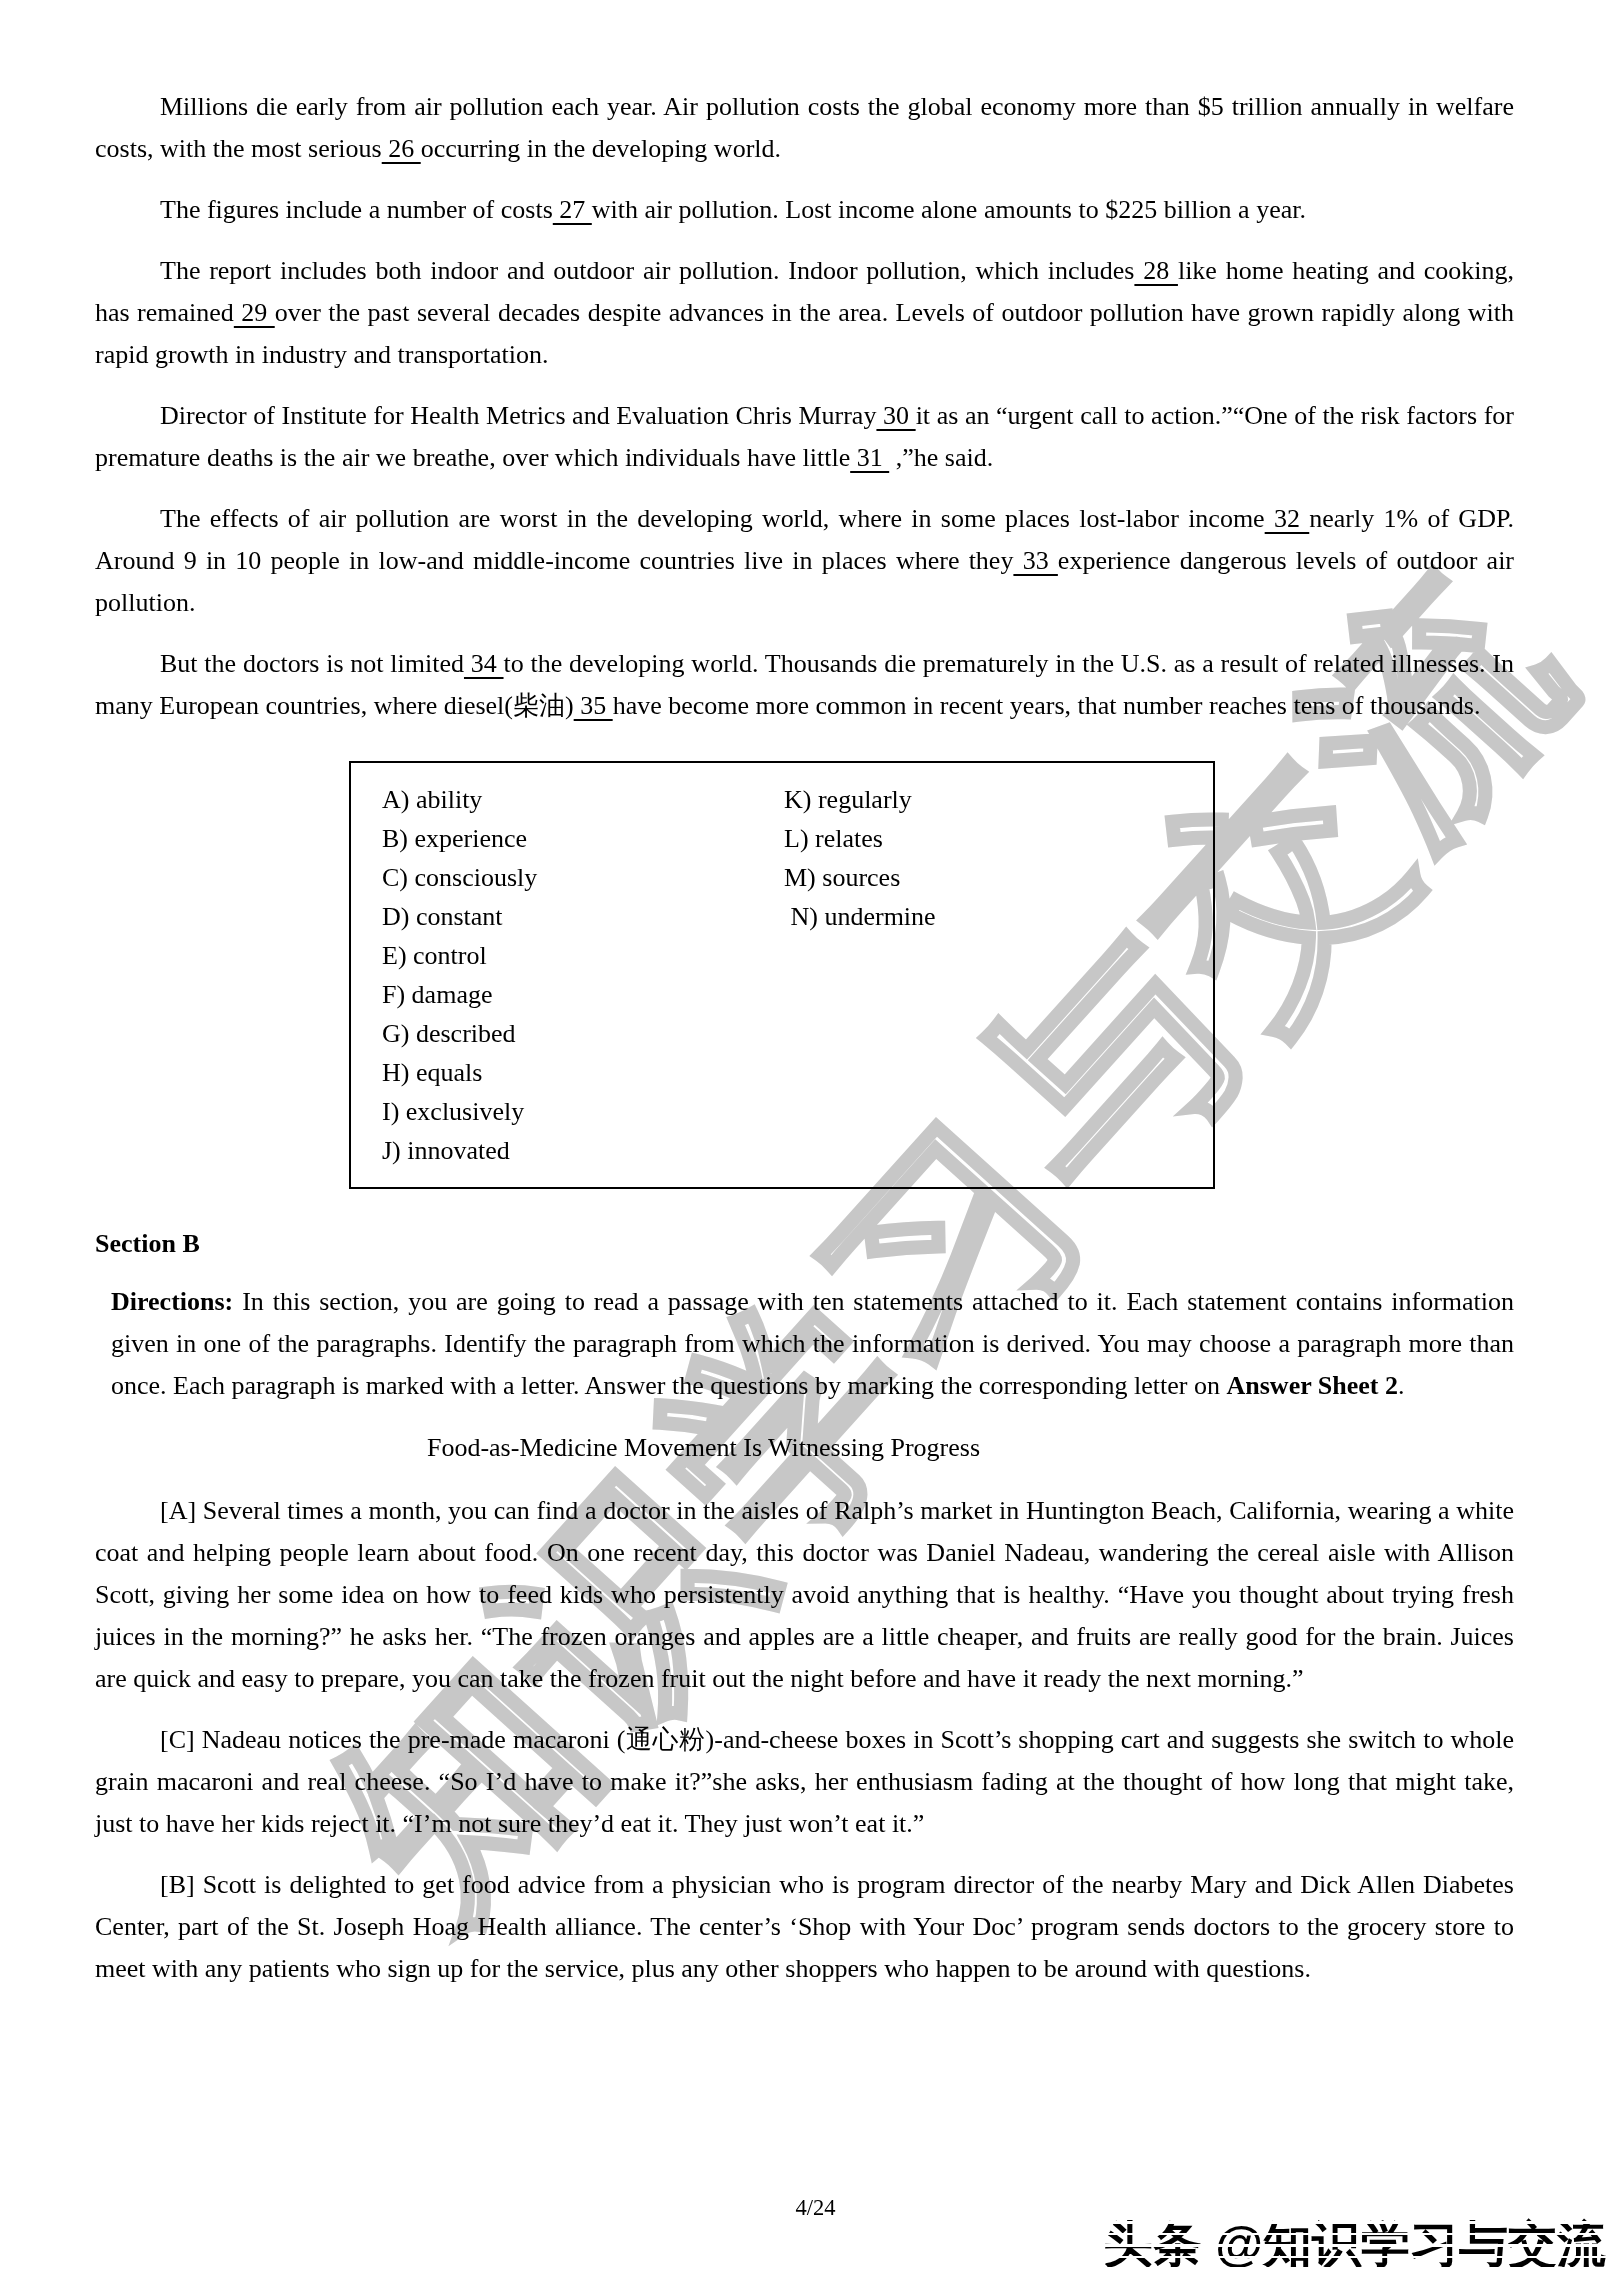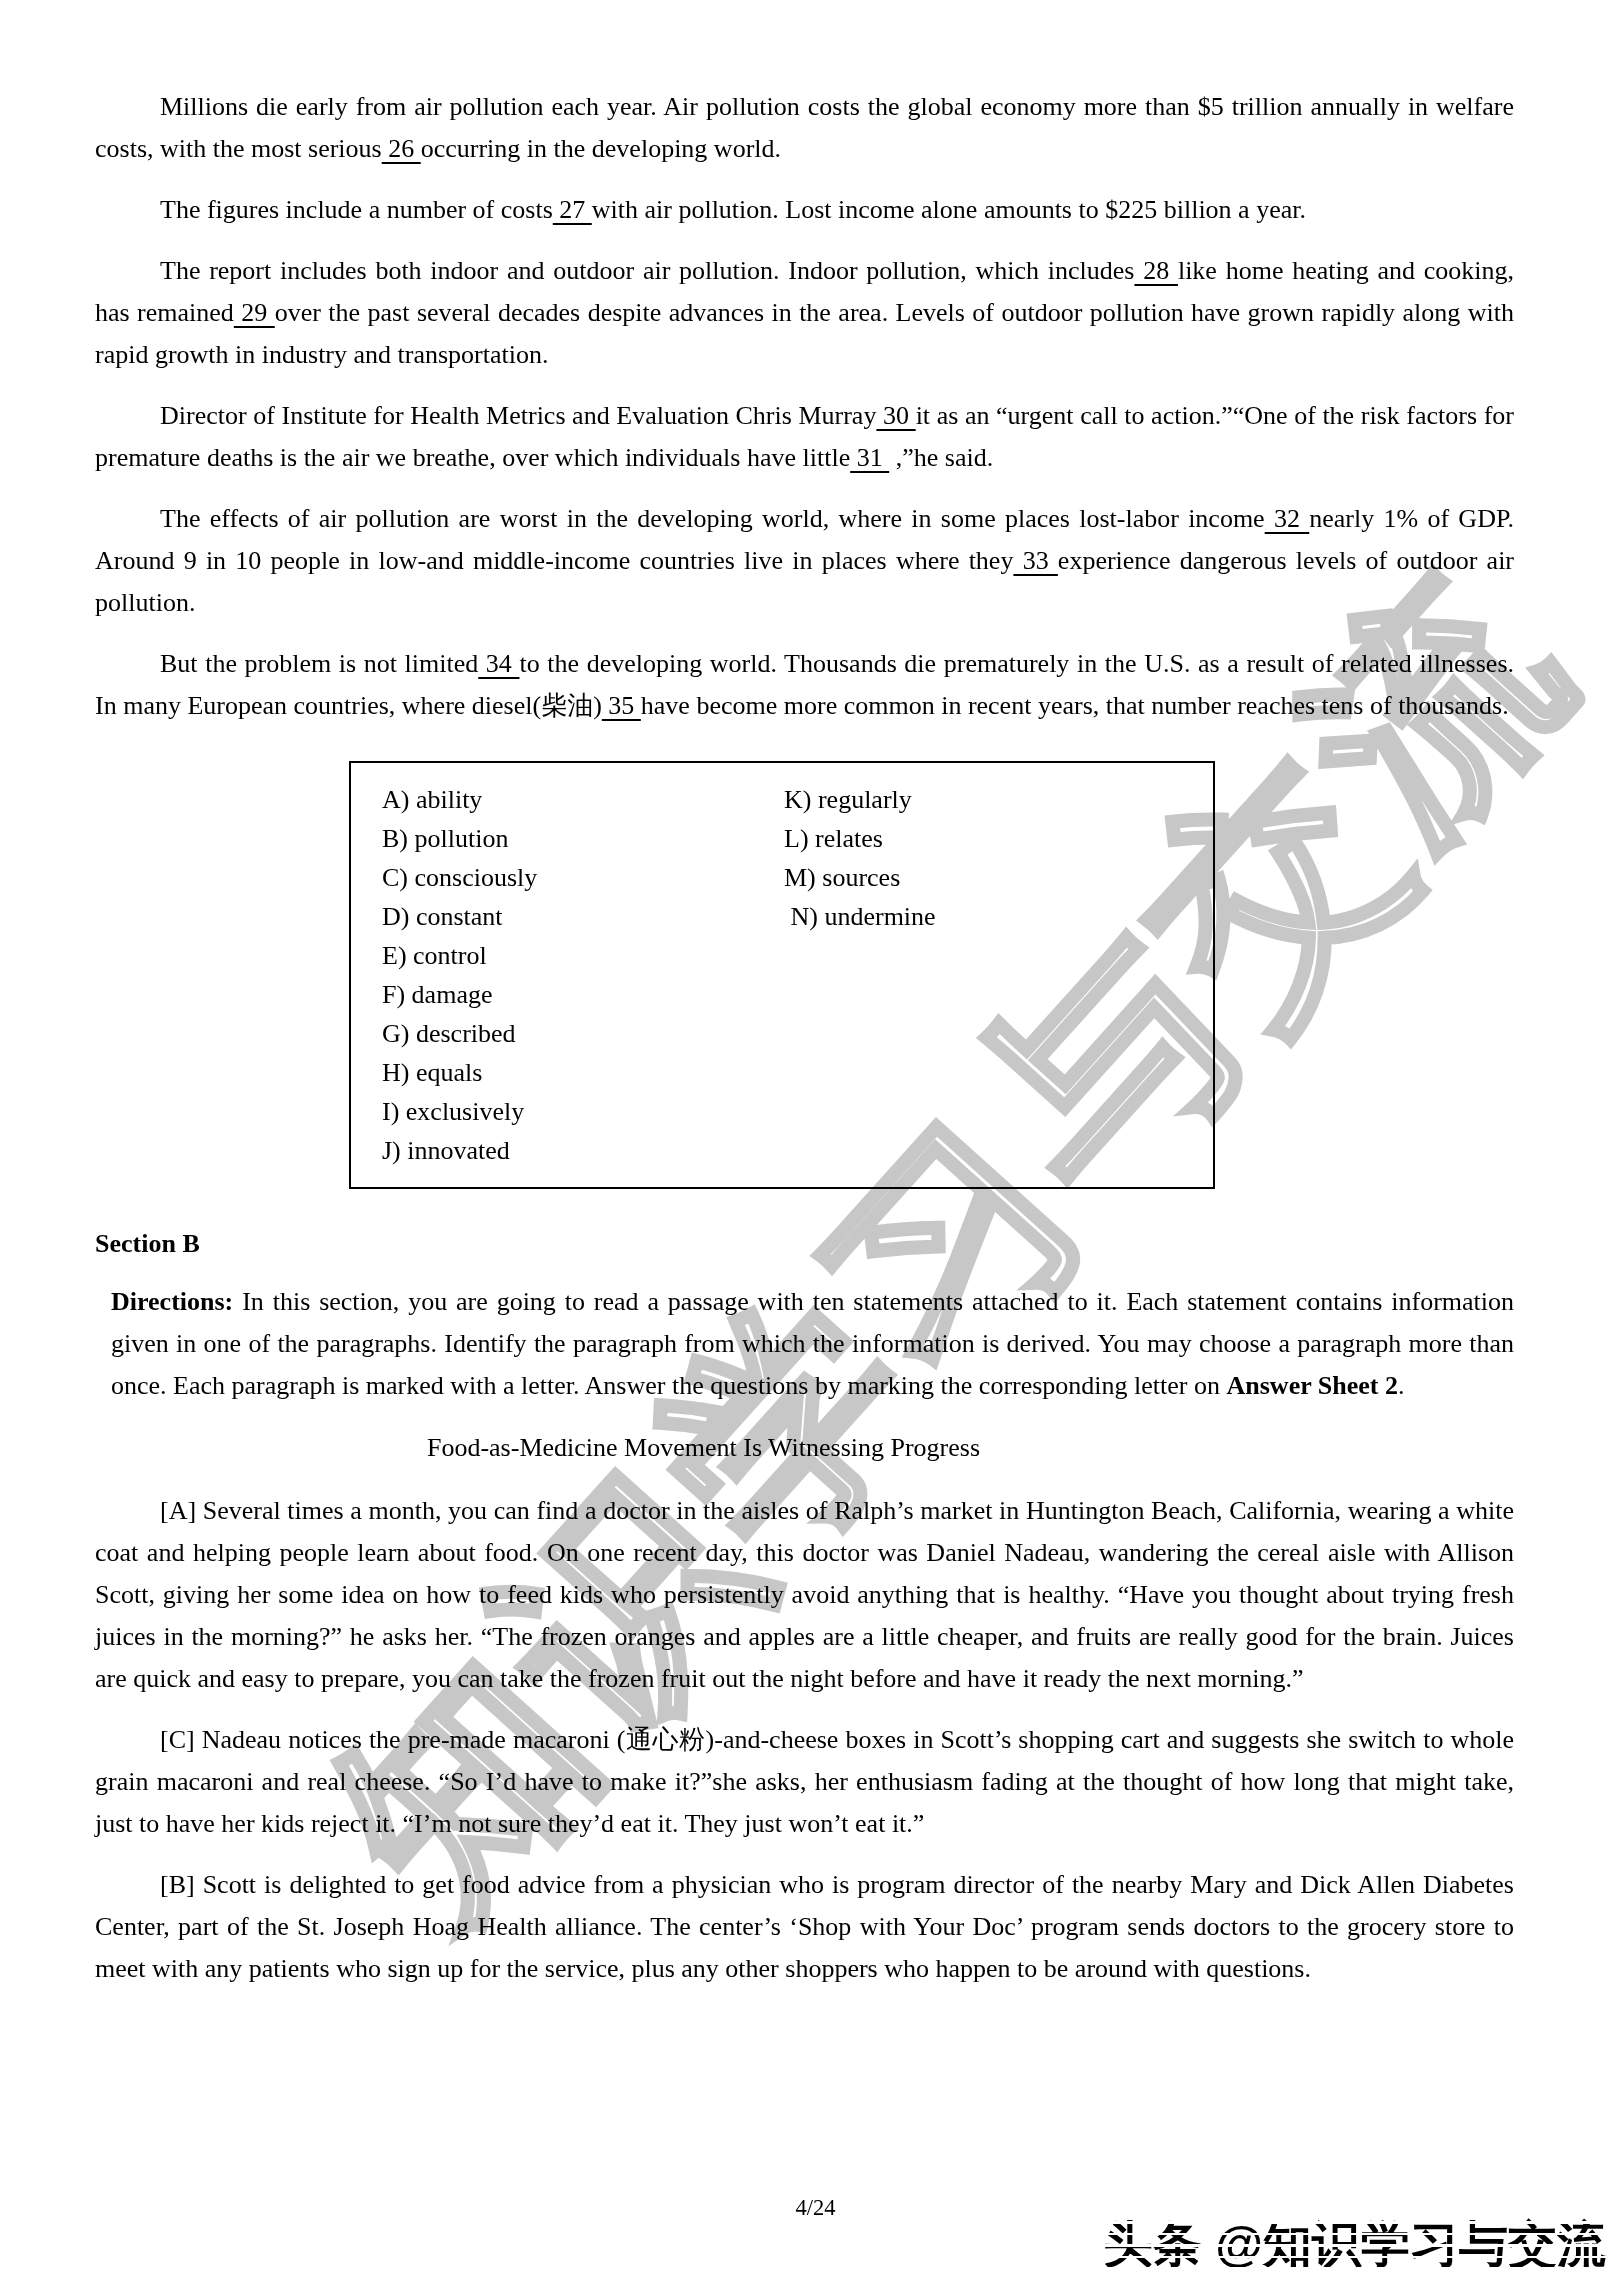--- a/index.html
+++ b/index.html
@@ -64,26 +64,26 @@
     <p class="para"><span>Millions die early from air pollution each year. Air pollution costs the global economy more than $5 trillion annually in welfare costs, with the most serious</span><span class="blank">&nbsp;26&nbsp;</span><span>occurring in the developing world.</span></p>
 
     <p class="para"><span>The figures include a number of costs</span><span class="blank">&nbsp;27&nbsp;</span><span>with air pollution. Lost income alone amounts to $225 billion a year.</span></p>
 
     <p class="para"><span>The report includes both indoor and outdoor air pollution. Indoor pollution, which includes</span><span class="blank">&nbsp;28&nbsp;</span><span>like home heating and cooking, has remained</span><span class="blank">&nbsp;29&nbsp;</span><span>over the past several decades despite advances in the area. Levels of outdoor pollution have grown rapidly along with rapid growth in industry and transportation.</span></p>
 
     <p class="para"><span>Director of Institute for Health Metrics and Evaluation Chris Murray</span><span class="blank">&nbsp;30&nbsp;</span><span>it as an “urgent call to action.”“One of the risk factors for premature deaths is the air we breathe, over which individuals have little</span><span class="blank">&nbsp;31&nbsp;</span><span> ,”he said.</span></p>
 
     <p class="para"><span>The effects of air pollution are worst in the developing world, where in some places lost-labor income</span><span class="blank">&nbsp;32&nbsp;</span><span>nearly 1% of GDP. Around 9 in 10 people in low-and middle-income countries live in places where they</span><span class="blank">&nbsp;33&nbsp;</span><span>experience dangerous levels of outdoor air pollution.</span></p>
 
-    <p class="para"><span>But the problem is not limited</span><span class="blank">&nbsp;34&nbsp;</span><span>to the developing world. Thousands die prematurely in the U.S. as a result of related illnesses. In many European countries, where diesel(柴油)</span><span class="blank">&nbsp;35&nbsp;</span><span>have become more common in recent years, that number reaches tens of thousands.</span></p>
+    <p class="para"><span>But the doctors is not limited</span><span class="blank">&nbsp;34&nbsp;</span><span>to the developing world. Thousands die prematurely in the U.S. as a result of related illnesses. In many European countries, where diesel(柴油)</span><span class="blank">&nbsp;35&nbsp;</span><span>have become more common in recent years, that number reaches tens of thousands.</span></p>
 
     <div class="word-bank">
       <div class="wb-col-left">
           <div class="wb-item">A) ability</div>
-          <div class="wb-item">B) pollution</div>
+          <div class="wb-item">B) experience</div>
           <div class="wb-item">C) consciously</div>
           <div class="wb-item">D) constant</div>
           <div class="wb-item">E) control</div>
           <div class="wb-item">F) damage</div>
           <div class="wb-item">G) described</div>
           <div class="wb-item">H) equals</div>
           <div class="wb-item">I) exclusively</div>
           <div class="wb-item">J) innovated</div>
         </div>
       <div class="wb-col-right">

